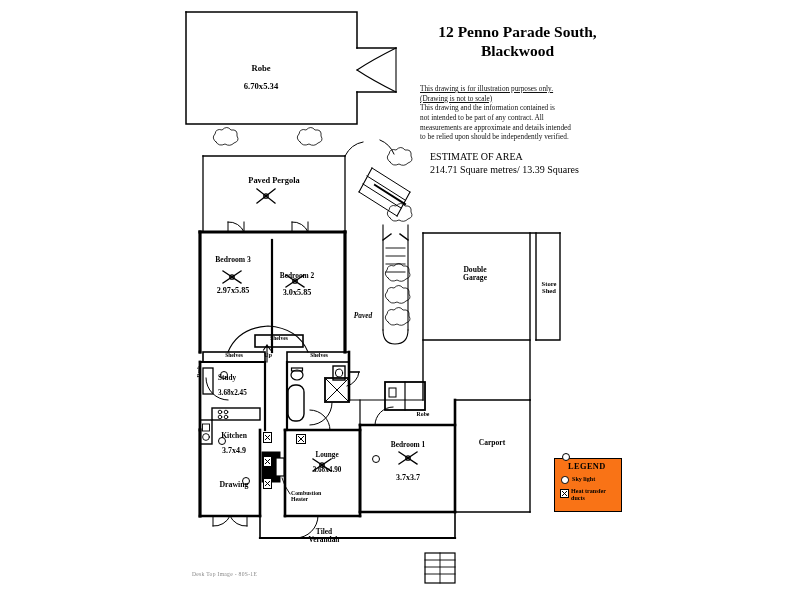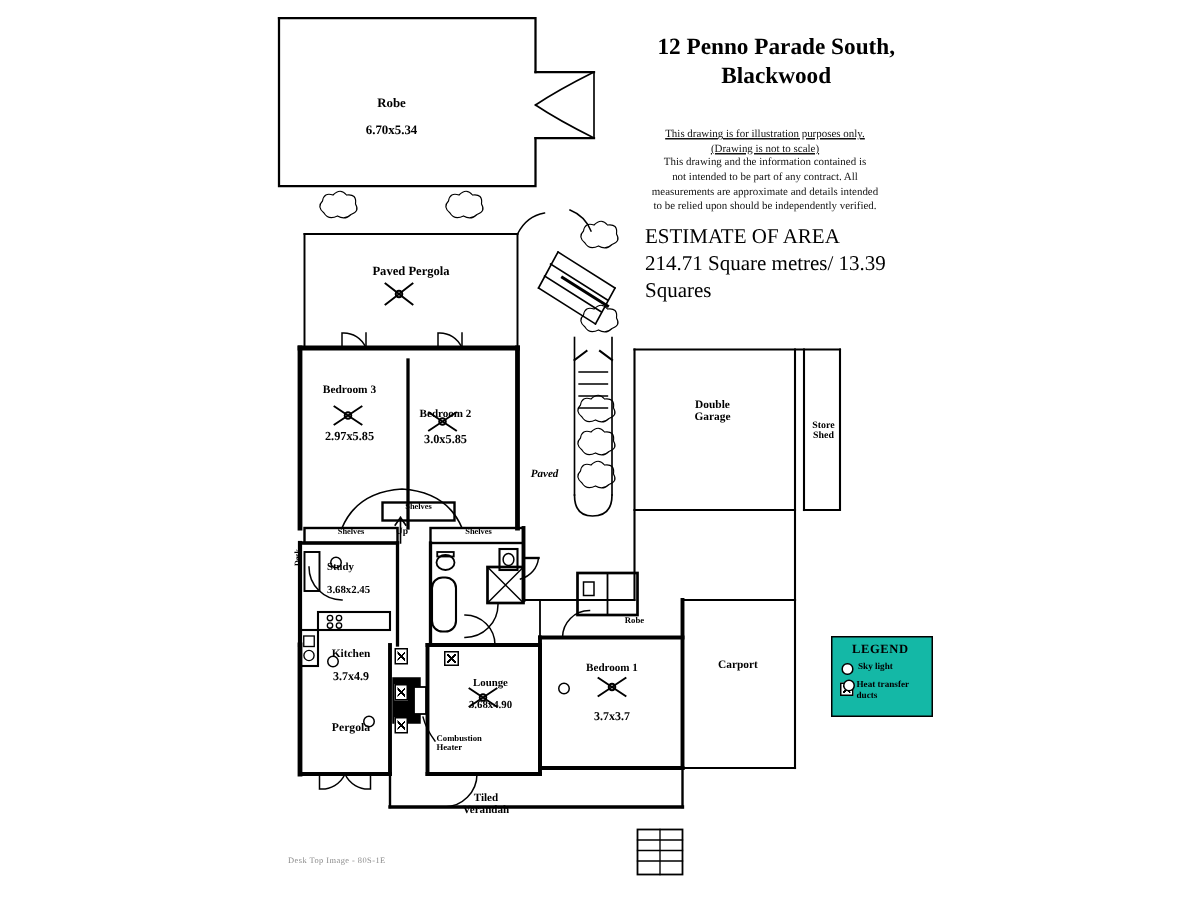--- a/index.html
+++ b/index.html
@@ -8,25 +8,25 @@
   #plan{position:relative;width:800px;height:588px;}
 
   .lbl{position:absolute;font-weight:bold;line-height:1.05;
        text-align:center;white-space:pre-line;}
 
   .title{position:absolute;font-family:"Liberation Serif",serif;
          font-weight:bold;font-size:15.5px;line-height:1.25;text-align:center;}
   .disc{position:absolute;font-family:"Liberation Serif",serif;
         font-size:7.3px;line-height:1.32;color:#111;}
   .est{position:absolute;font-family:"Liberation Serif",serif;
-       font-size:14px;line-height:1.3;color:#000;}
+       font-size:10px;line-height:1.3;color:#000;}
   .foot{position:absolute;font-family:"Liberation Serif",serif;
         font-size:5.6px;color:#8a8a8a;letter-spacing:.3px;}
 
-  .legendbox{position:absolute;border:1.2px solid #000;background:#14b8a6;}
+  .legendbox{position:absolute;border:1.2px solid #000;background:#f97316;margin-top:34px;}
   .legendtitle{position:absolute;font-size:8.4px;font-weight:bold;
         letter-spacing:.4px;}
   .legitem{position:absolute;font-size:6.1px;font-weight:bold;line-height:1.15;}
 
   .skylight{position:absolute;border:1.1px solid #000;border-radius:50%;
             background:#fff;}
   .duct{position:absolute;border:1px solid #000;background:#fff;}
   .duct:before{content:"";position:absolute;left:1px;top:1px;right:1px;bottom:1px;
      background:
        linear-gradient(45deg,transparent 43%,#000 43%,#000 57%,transparent 57%),
@@ -38,21 +38,21 @@
 </head>
 <body>
 
 <div id="plan">
 
   <div class="title" style="left:400px;top:22px;width:235px;">
     <div>12 Penno Parade South,</div>
     <div>Blackwood</div>
   </div>
 
-  <div class="disc" style="left:420px;top:84px;width:180px;text-align:center;">
+  <div class="disc" style="left:420px;top:84px;width:180px;">
     <div style="text-decoration:underline;">This drawing is for illustration purposes only.</div>
     <div style="text-decoration:underline;">(Drawing is not to scale)</div>
     <div>This drawing and the information contained is</div>
     <div>not intended to be part of any contract.  All</div>
     <div>measurements are approximate and details intended</div>
     <div>to be relied upon should be independently verified.</div>
   </div>
 
   <div class="est" style="left:430px;top:150px;width:180px;">
     <div>ESTIMATE OF AREA</div>
@@ -281,21 +281,21 @@
     <div>Study</div>
     <div>3.68x2.45</div>
   </div>
 
   <div class="lbl" style="left:205px;top:424px;width:58px;font-size:7.6px;">
     <div>Kitchen</div>
   </div>
   <div class="lbl" style="left:205px;top:447px;width:58px;font-size:8px;">3.7x4.9</div>
 
   <div class="lbl" style="left:206px;top:473px;width:56px;font-size:7.8px;">
-    <div>Pergola</div>
+    <div>Drawing</div>
   </div>
 
   <div class="lbl" style="left:296px;top:444px;width:62px;font-size:7.2px;">
     <div>Lounge</div>
     <div>3.68x4.90</div>
   </div>
 
   <div class="lbl" style="left:372px;top:433px;width:72px;font-size:7.4px;">
     <div>Bedroom 1</div>
   </div>

